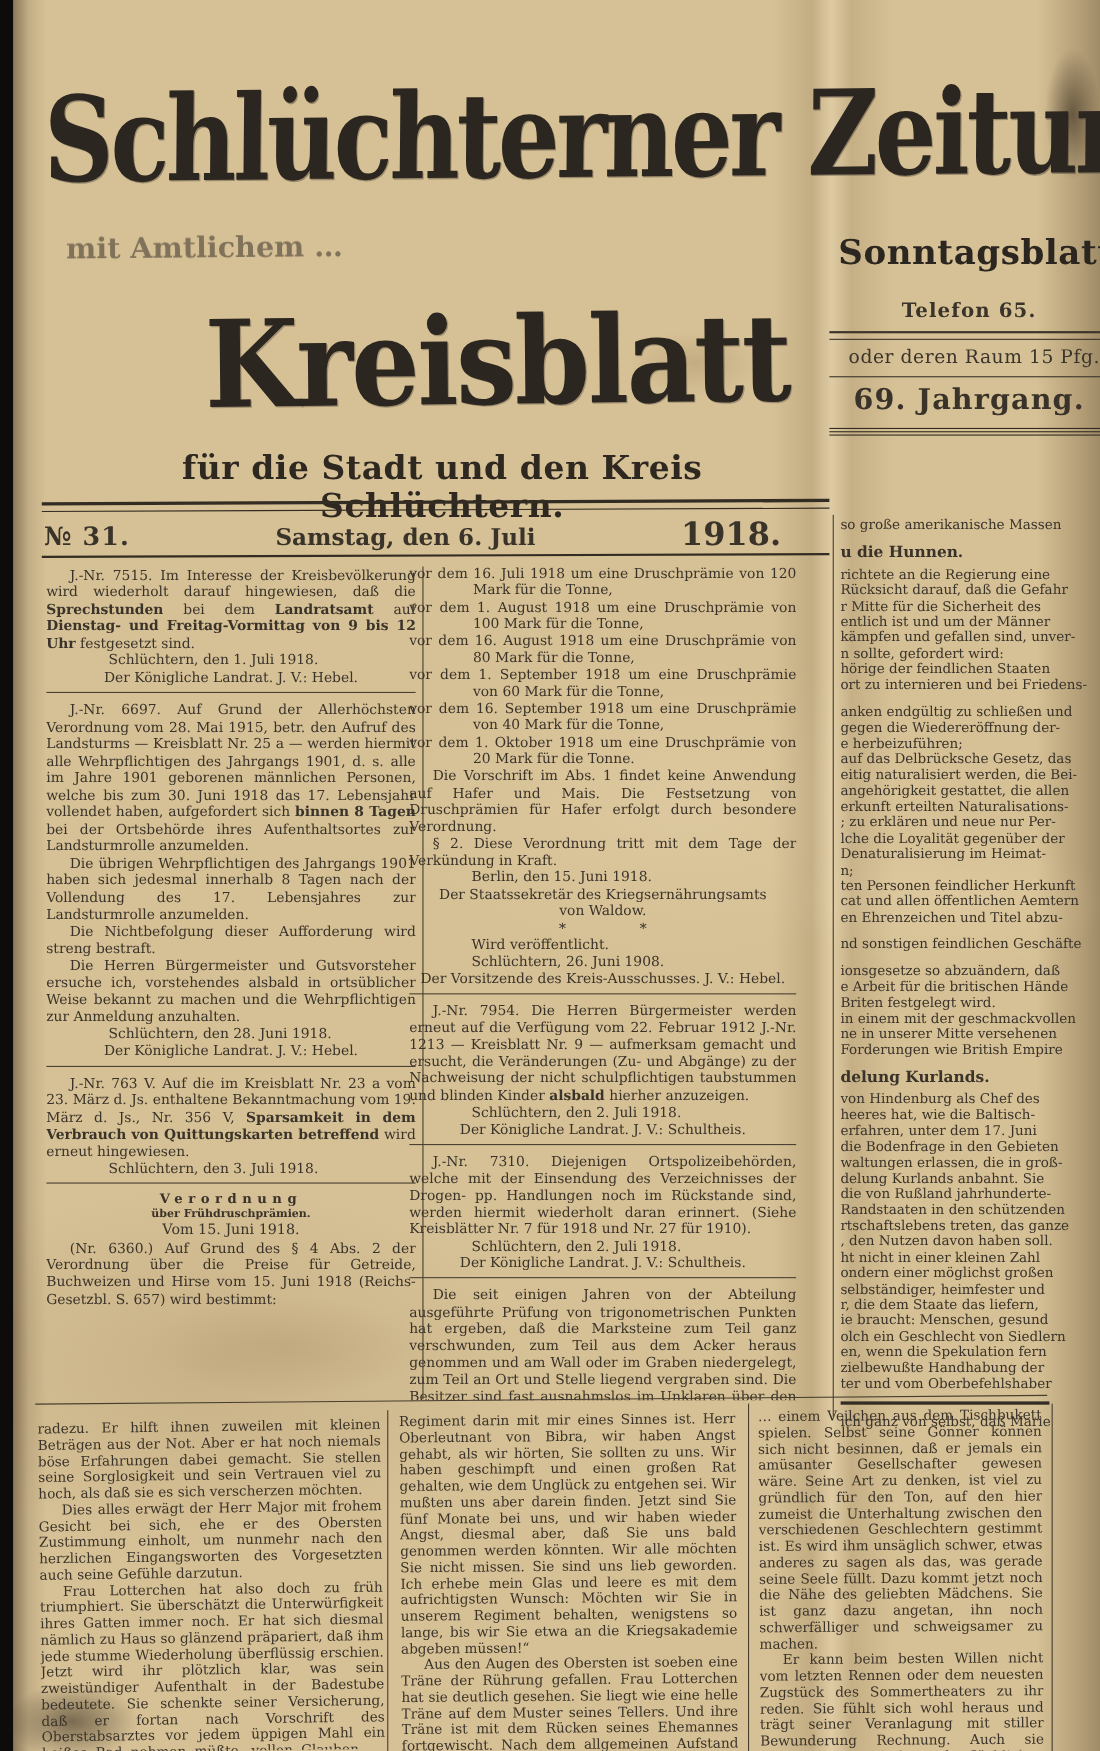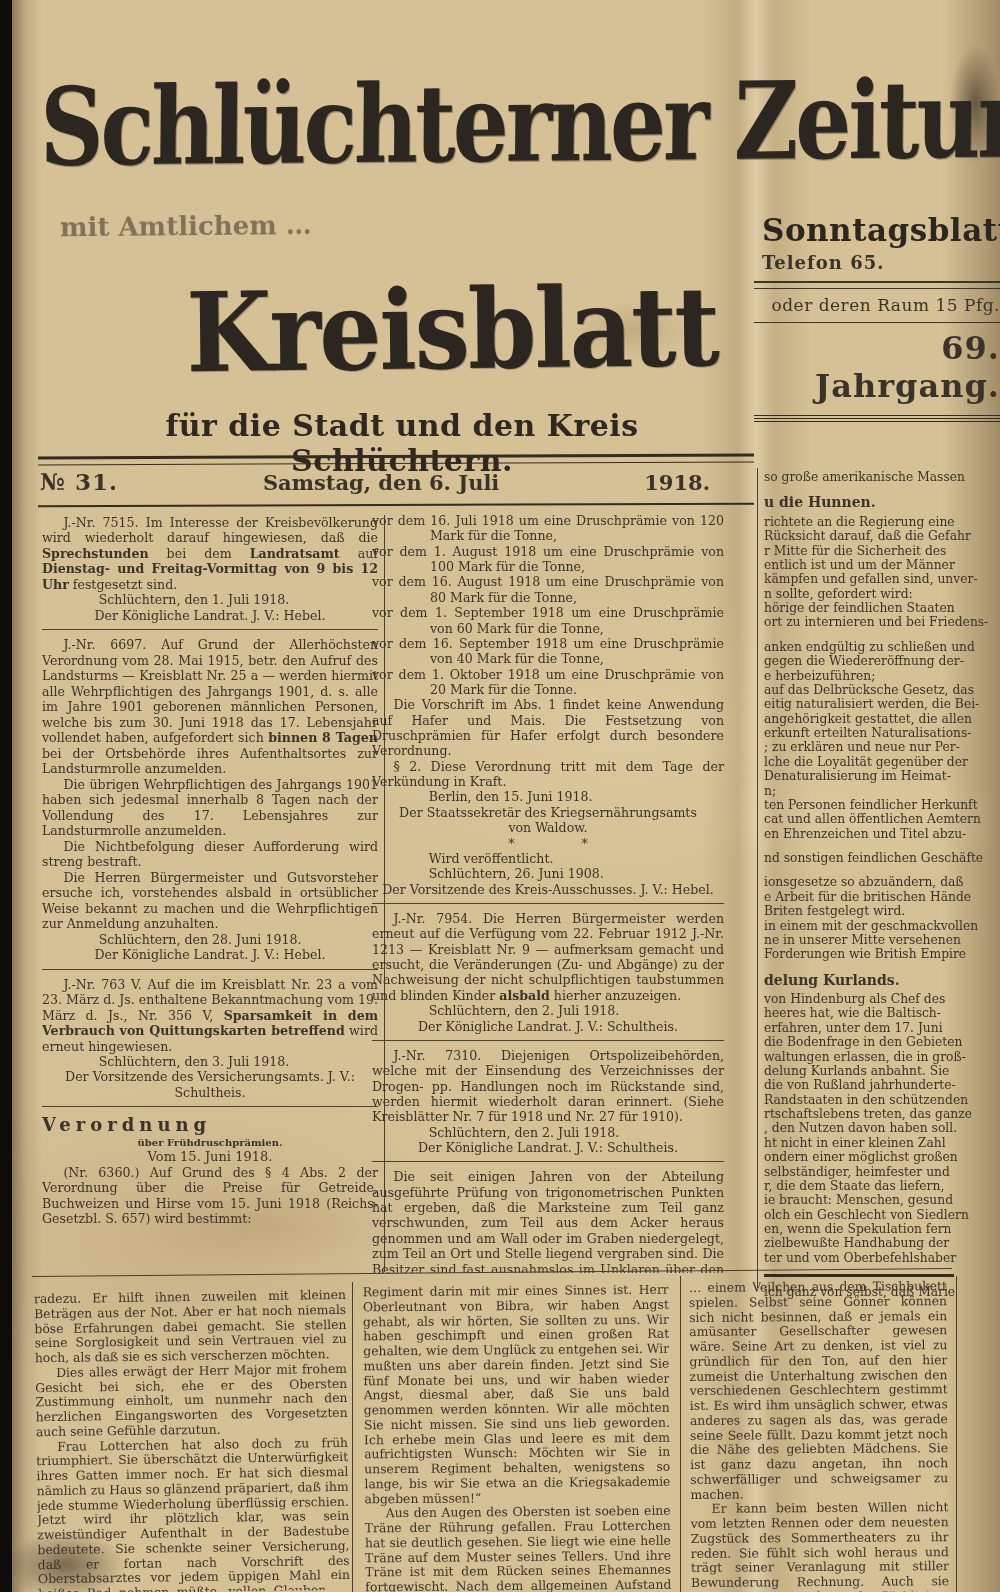--- a/index.html
+++ b/index.html
@@ -48,34 +48,34 @@
     text-shadow:1px 1px 0 rgba(44,38,32,.3);
   }
   .kreis-tag{
     position:absolute;left:50px;top:408px;width:680px;
     font-size:30px;font-weight:bold;color:#2e2821;text-align:center;letter-spacing:.5px;
   }
 
   
   .rheader{position:absolute;left:750px;top:212px;width:238px;}
   .sonntag{font-size:31px;font-weight:bold;color:#2c2620;text-align:center;letter-spacing:.5px;}
-  .telefon{font-size:18px;font-weight:bold;margin-top:4px;letter-spacing:1px;}
+  .telefon{font-size:18px;font-weight:bold;text-align:center;margin-top:24px;letter-spacing:1px;}
   .dblrule{height:5px;border-top:2px solid #3c352b;border-bottom:1px solid #3c352b;margin:8px 0 6px -8px;}
   .raum{font-size:17px;text-align:right;letter-spacing:.5px;}
   .thinrule{border-top:1px solid #3c352b;margin:7px 0 6px -8px;}
-  .jahrgang{font-size:32px;font-weight:bold;text-align:right;letter-spacing:1px;margin-top:4px;}
+  .jahrgang{font-size:26px;font-weight:bold;text-align:center;letter-spacing:1px;margin-top:4px;}
   .thickrule{border-top:4px double #332c22;border-bottom:1px solid #332c22;height:2px;margin:10px 0 0 -8px;}
 
   
   .rule-top{position:absolute;left:26px;top:455px;width:716px;height:5px;
     border-top:3px solid #332c22;border-bottom:1px solid #332c22;transform:rotate(-.25deg);}
   .dateline{position:absolute;left:28px;top:468px;width:700px;display:flex;align-items:baseline;}
   .issue-no{font-size:23px;font-weight:bold;letter-spacing:1px;}
   .issue-date{font-size:21px;font-weight:bold;flex:1;text-align:center;}
-  .issue-year{font-size:21px;font-weight:bold;padding-right:30px;}
+  .issue-year{font-size:29px;font-weight:bold;padding-right:30px;}
   .rule-dateline{position:absolute;left:26px;top:504px;width:716px;border-top:2px solid #332c22;transform:rotate(-.2deg);}
 
   
   .vrule{position:absolute;width:1px;background:#473e2f;}
   .v1{left:372px;top:515px;height:757px;}
   .v2{left:745px;top:468px;height:820px;}
   .v3{left:340px;top:1282px;height:310px;}
   .v4{left:668px;top:1276px;height:316px;}
   .v5{left:944px;top:1276px;height:316px;}
 
@@ -83,21 +83,21 @@
   .col-left{left:30px;top:515px;width:336px;height:757px;font-size:12.6px;line-height:1.23;}
   .col-mid{left:360px;top:513px;width:352px;height:760px;font-size:12.6px;line-height:1.22;}
   .col-right{left:752px;top:470px;width:238px;height:830px;font-size:12.3px;line-height:1.17;text-align:left;}
 
   .col p{margin:0;}
   .ind{text-indent:1.7em;}
   .place{text-indent:0;padding-left:4.5em;}
   .sig{text-indent:0;text-align:center;}
   .nrule{border:none;border-top:1px solid #4a4234;margin:6px 0 7px;}
   .hang{text-indent:-4.6em;padding-left:4.6em;}
-  .vo-h1{font-size:18px;font-weight:bold;text-align:left;letter-spacing:5px;margin:4px 0 2px;text-indent:0;}
+  .vo-h1{font-size:12px;font-weight:bold;text-align:center;letter-spacing:5px;margin:4px 0 2px;text-indent:0;}
   .vo-h2{font-size:10px;font-weight:bold;text-align:center;margin:0 0 1px;text-indent:0;}
   .vo-h3{font-size:13px;text-align:center;margin:0 0 3px;text-indent:0;}
   .stars{text-align:center;letter-spacing:2.5em;text-indent:2.5em;margin:2px 0;}
 
   .frag{white-space:pre-line;}
   .r-head{font-weight:bold;font-size:14px;margin:10px 0 4px;}
   .r-gap{height:10px;}
   .shortrule{border:none;border-top:3px solid #332c22;width:190px;margin:9px 0 8px;}
 
   
@@ -153,21 +153,20 @@
     <hr class="nrule">
     <p class="ind"><span>J.-Nr. 6697.  Auf Grund der Allerhöchsten Verordnung vom 28. Mai 1915, betr. den Aufruf des Landsturms — Kreisblatt Nr. 25 a — werden hiermit alle Wehrpflichtigen des Jahrgangs 1901, d. s. alle im Jahre 1901 geborenen männlichen Personen, welche bis zum 30. Juni 1918 das 17. Lebensjahr vollendet haben, aufgefordert sich </span><b>binnen 8 Tagen</b><span> bei der Ortsbehörde ihres Aufenthaltsortes zur Landsturmrolle anzumelden.</span></p>
     <p class="ind">Die übrigen Wehrpflichtigen des Jahrgangs 1901 haben sich jedesmal innerhalb 8 Tagen nach der Vollendung des 17. Lebensjahres zur Landsturmrolle anzumelden.</p>
     <p class="ind">Die Nichtbefolgung dieser Aufforderung wird streng bestraft.</p>
     <p class="ind">Die Herren Bürgermeister und Gutsvorsteher ersuche ich, vorstehendes alsbald in ortsüblicher Weise bekannt zu machen und die Wehrpflichtigen zur Anmeldung anzuhalten.</p>
     <p class="place">Schlüchtern, den 28. Juni 1918.</p>
     <p class="sig">Der Königliche Landrat.   J. V.: Hebel.</p>
     <hr class="nrule">
     <p class="ind"><span>J.-Nr. 763 V.  Auf die im Kreisblatt Nr. 23 a vom 23. März d. Js. enthaltene Bekanntmachung vom 19. März d. Js., Nr. 356 V, </span><b>Sparsamkeit in dem Verbrauch von Quittungskarten betreffend</b><span> wird erneut hingewiesen.</span></p>
     <p class="place">Schlüchtern, den 3. Juli 1918.</p>
-    <p class="sig">Der Vorsitzende des Versicherungsamts.   J. V.: Schultheis.</p>
     <hr class="nrule">
     <p class="vo-h1">Verordnung</p>
     <p class="vo-h2">über Frühdruschprämien.</p>
     <p class="vo-h3">Vom 15. Juni 1918.</p>
     <p class="ind">(Nr. 6360.)  Auf Grund des § 4 Abs. 2 der Verordnung über die Preise für Getreide, Buchweizen und Hirse vom 15. Juni 1918 (Reichs-Gesetzbl. S. 657) wird bestimmt:</p>
 
   </section>
 
   <section class="col col-mid">
     <p class="hang">vor dem 16. Juli 1918 um eine Druschprämie von 120 Mark für die Tonne,</p>

